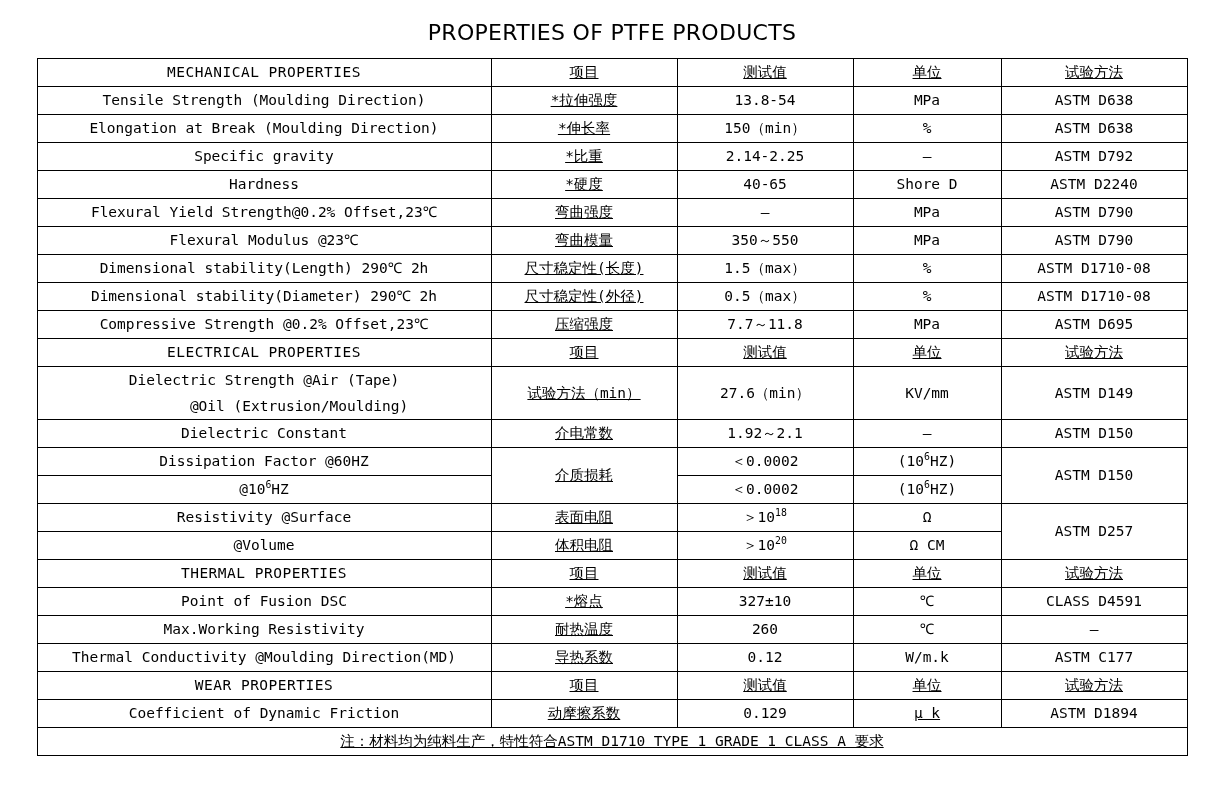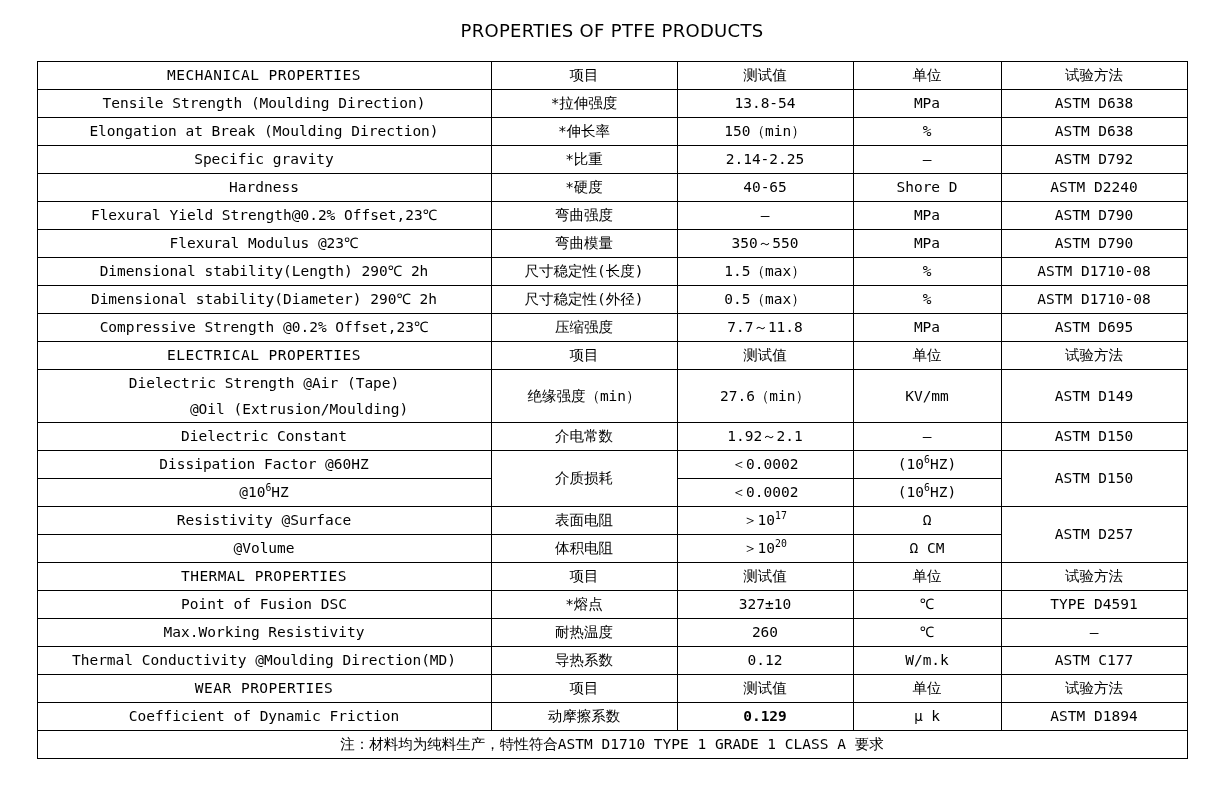--- a/index.html
+++ b/index.html
@@ -18,30 +18,30 @@
   .page {
     width: 1224px;
     height: 810px;
     box-sizing: border-box;
     padding: 0;
     position: relative;
   }
   .doc-title {
     text-align: center;
     font-family: "DejaVu Sans", sans-serif;
-    font-size: 18px;
+    font-size: 22px;
     font-weight: 400;
     letter-spacing: 0.3px;
     margin: 20px 0 0 0;
     padding: 0;
   }
   table.ptfe {
     border-collapse: collapse;
     table-layout: fixed;
-    margin: 20px auto 0 auto;
+    margin: 13px auto 0 auto;
     width: 1150px;
     background: #fff;
   }
   table.ptfe td {
     border: 1px solid #000;
     padding: 0;
     text-align: center;
     vertical-align: middle;
     font-family: "DejaVu Sans Mono", monospace;
     font-size: 14.5px;
@@ -54,20 +54,21 @@
   col.c0 { width: 454px; }
   col.c1 { width: 186px; }
   col.c2 { width: 176px; }
   col.c3 { width: 148px; }
   col.c4 { width: 186px; }
 
   
   .cn {
     font-family: "DejaVu Sans", sans-serif;
     font-size: 15px;
+    text-decoration: underline;
   }
   .section {
     font-family: "DejaVu Sans Mono", monospace;
     font-size: 15px;
     letter-spacing: 0.5px;
   }
   .twoline {
     height: 54px;
   }
   .twoline .l1, .twoline .l2 {
@@ -76,24 +77,25 @@
   }
   .l2.indent {
     padding-left: 70px;
   }
   .note-row td {
     text-align: left;
     height: 30px;
     padding-left: 8px;
     font-family: "DejaVu Sans", sans-serif;
     font-size: 14px;
+    text-decoration: underline;
   }
   .bold-val {
     font-family: "DejaVu Sans", sans-serif;
-    font-weight: bold;
+    font-weight: normal;
     font-size: 15px;
   }
   sup {
     font-size: 0.68em;
     vertical-align: super;
     line-height: 0;
   }
 </style>
 </head>
 <body>
@@ -190,21 +192,21 @@
         <td class="cn">测试值</td>
         <td class="cn">单位</td>
         <td class="cn">试验方法</td>
       </tr>
 
       <tr>
         <td class="twoline">
           <span class="l1">Dielectric Strength @Air (Tape)</span>
           <span class="l2 indent">@Oil (Extrusion/Moulding)</span>
         </td>
-        <td class="cn">绝缘强度（min）</td>
+        <td class="cn">试验方法（min）</td>
         <td>27.6（min）</td>
         <td>KV/mm</td>
         <td>ASTM D149</td>
       </tr>
 
       <tr>
         <td>Dielectric Constant</td>
         <td class="cn">介电常数</td>
         <td>1.92～2.1</td>
         <td>—</td>
@@ -220,21 +222,21 @@
       </tr>
       <tr>
         <td><span>@10</span><sup>6</sup><span>HZ</span></td>
         <td>＜0.0002</td>
         <td><span>(10</span><sup>6</sup><span>HZ)</span></td>
       </tr>
 
       <tr>
         <td>Resistivity @Surface</td>
         <td class="cn">表面电阻</td>
-        <td><span>＞10</span><sup>17</sup></td>
+        <td><span>＞10</span><sup>18</sup></td>
         <td>Ω</td>
         <td rowspan="2">ASTM D257</td>
       </tr>
       <tr>
         <td>@Volume</td>
         <td class="cn">体积电阻</td>
         <td><span>＞10</span><sup>20</sup></td>
         <td>Ω CM</td>
       </tr>
 
@@ -244,21 +246,21 @@
         <td class="cn">测试值</td>
         <td class="cn">单位</td>
         <td class="cn">试验方法</td>
       </tr>
 
       <tr>
         <td>Point of Fusion DSC</td>
         <td class="cn">*熔点</td>
         <td>327±10</td>
         <td>℃</td>
-        <td>TYPE D4591</td>
+        <td>CLASS D4591</td>
       </tr>
       <tr>
         <td>Max.Working Resistivity</td>
         <td class="cn">耐热温度</td>
         <td>260</td>
         <td>℃</td>
         <td>—</td>
       </tr>
       <tr>
         <td>Thermal Conductivity @Moulding Direction(MD)</td>

